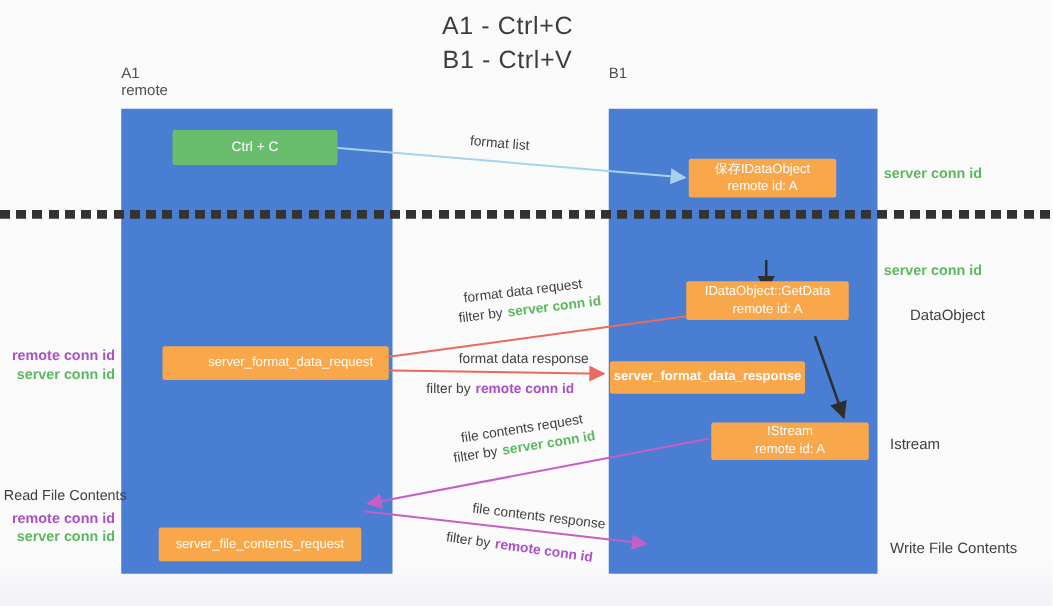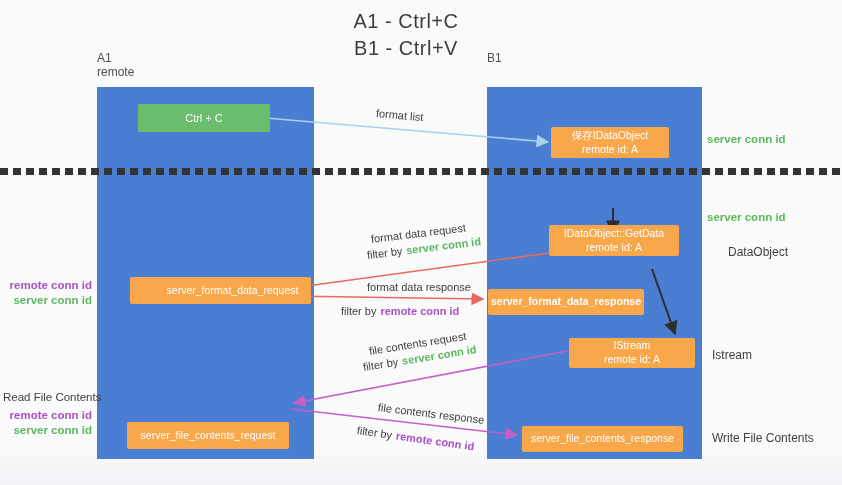--- a/index.html
+++ b/index.html
@@ -108,23 +108,20 @@
 
   <div class="box orange small" style="left:569px;top:338px;width:126px;height:30px;">
     <div>IStream</div>
     <div>remote id: A</div>
   </div>
 
   <div class="box orange small" style="left:127px;top:393px;width:162px;height:27px;margin-top:29px;">
     <div>server_file_contents_request</div>
   </div>
 
-  <div class="box orange small" style="left:522px;top:426px;width:161px;height:26px;">
-    <div>server_file_contents_response</div>
-  </div>
 
   <div class="lbl" style="left:376px;top:107px;transform:rotate(5deg);">format list</div>
 
   <div class="lbl" style="left:371px;top:233px;transform:rotate(-7deg);">format data request</div>
   <div class="lbl" style="left:367px;top:249px;transform:rotate(-7deg);">
     <span class="flt">filter by</span><span class="green-t">server conn id</span>
   </div>
 
   <div class="lbl" style="left:367px;top:281px;">format data response</div>
   <div class="lbl" style="left:341px;top:305px;">

